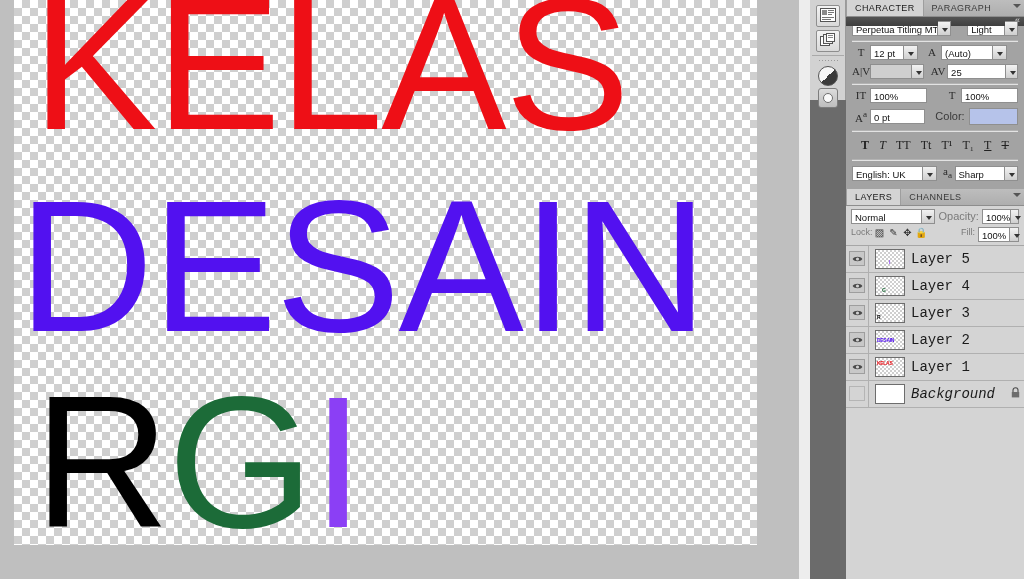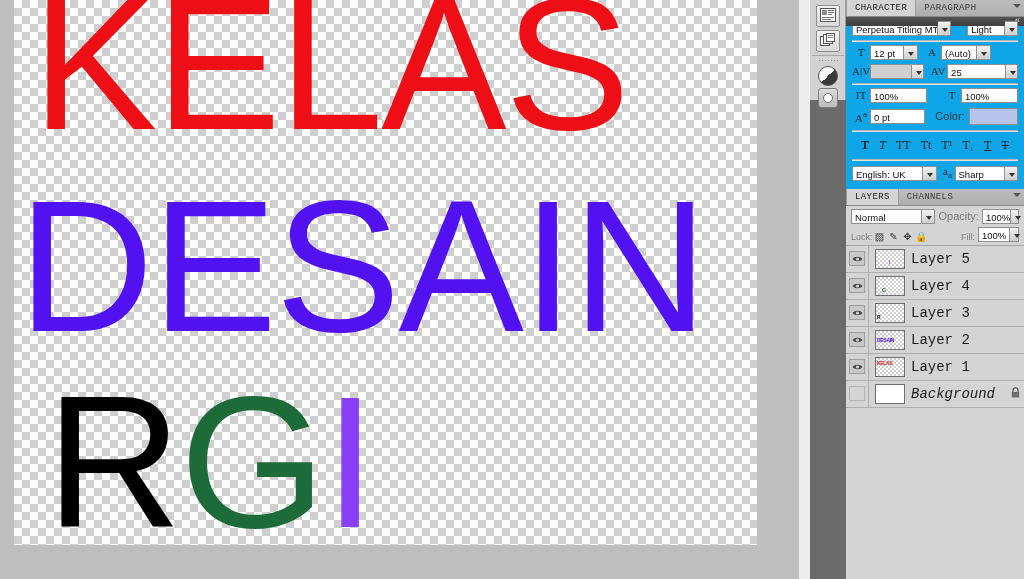--- a/index.html
+++ b/index.html
@@ -29,21 +29,21 @@
   .art-line{
     position:absolute;left:0;width:100%;
     white-space:nowrap;
     font-family:"Liberation Sans", sans-serif;
     font-weight:400;
     letter-spacing:-2px;
     line-height:1;
   }
   #line-kelas{ top:-30px;  left:18px; font-size:188px; color:#ee0f16; }
   #line-desain{ top:172px; left:4px;  font-size:188px; color:#5211f0; }
-  #line-rgi{ top:368px; left:20px; font-size:188px;margin-left:12px; }
+  #line-rgi{ top:368px; left:20px; font-size:188px; }
   #line-rgi .ch-r{ color:#000000; }
   #line-rgi .ch-g{ color:#1c6b38; }
   #line-rgi .ch-i{ color:#8b3ff5; }
 
   
   #gutter{
     position:absolute;left:799px;top:0;width:11px;height:579px;
     background:#ededed;
   }
   
@@ -96,38 +96,37 @@
     background:linear-gradient(#5a5a5a,#3f3f3f);
   }
   #collapse-bar .dbl-arrow{
     position:absolute;right:4px;top:1px;color:#d8d8d8;font-size:9px;line-height:10px;
   }
   
   .tabbar{
     position:relative;height:16px;
     background:linear-gradient(#bdbdbd,#aeaeae);
     border-bottom:1px solid #8d8d8d;
-    font-family:Liberation Mono, monospace;
   }
   .tab{
     display:inline-block;height:16px;line-height:16px;
     padding:0 8px;font-size:9px;letter-spacing:.4px;
     color:#3a3a3a;box-sizing:border-box;vertical-align:top;
   }
   .tab.active{
     background:#d4d4d4;color:#1a1a1a;
     border-left:1px solid #9e9e9e;border-right:1px solid #9e9e9e;
   }
   .tab-menu{
     position:absolute;right:3px;top:4px;width:0;height:0;
     border-left:4px solid transparent;border-right:4px solid transparent;
     border-top:4px solid #555;
   }
   
-  .panel-body{background:#0ea5e9;padding:4px 6px;}
+  .panel-body{background:#a3a3a3;padding:4px 6px;}
   .row{display:flex;align-items:center;margin-bottom:4px;}
   .sep{height:1px;background:#b3b3b3;border-bottom:1px solid #e3e3e3;margin:3px 0;}
   .fld{
     background:#fff;border:1px solid #8f8f8f;height:15px;line-height:15px;
     font-size:9.5px;padding:0 3px;box-sizing:border-box;color:#111;
     overflow:hidden;white-space:nowrap;
   }
   .fld.gray{background:#cfcfcf;}
   .drop{
     width:14px;height:15px;box-sizing:border-box;
@@ -146,21 +145,21 @@
   }
   .lbl{font-size:11px;color:#3a3a3a;}
   
   #style-row{display:flex;justify-content:space-around;align-items:center;padding:3px 4px 4px;}
   #style-row span{
     font-family:"Liberation Serif",serif;font-size:12px;color:#222;
     cursor:default;line-height:14px;
   }
   
   #layers-top{padding:3px 5px;background:#d4d4d4;}
-  #lock-row{display:flex;align-items:flex-end;font-size:9px;color:#7a7a7a;margin-top:3px;}
+  #lock-row{display:flex;align-items:flex-start;font-size:9px;color:#7a7a7a;margin-top:3px;}
   .lock-ic{width:14px;text-align:center;font-size:10px;color:#3a3a3a;}
   #layer-list{border-top:1px solid #a6a6a6;}
   .layer-row{
     display:flex;align-items:center;height:26px;
     border-bottom:1px solid #b0b0b0;background:#d4d4d4;
   }
   .eye-cell{
     width:22px;height:26px;flex:none;
     border-right:1px solid #b0b0b0;
     display:flex;align-items:center;justify-content:center;
@@ -252,21 +251,21 @@
       <div class="drop"></div>
     </div>
 
     <div class="sep"></div>
 
     <div class="row">
       <span class="ic">T</span>
       <div class="fld" style="width:34px">12 pt</div>
       <div class="drop"></div>
       <span class="ic" style="margin-left:5px">A</span>
-      <div class="fld" style="width:36px">(Auto)</div>
+      <div class="fld" style="width:52px">(Auto)</div>
       <div class="drop"></div>
     </div>
 
     <div class="row">
       <span class="ic">A|V</span>
       <div class="fld gray" style="width:46px"></div>
       <div class="drop"></div>
       <span class="ic" style="margin-left:5px">AV</span>
       <div class="fld" style="width:65px">25</div>
       <div class="drop"></div>

